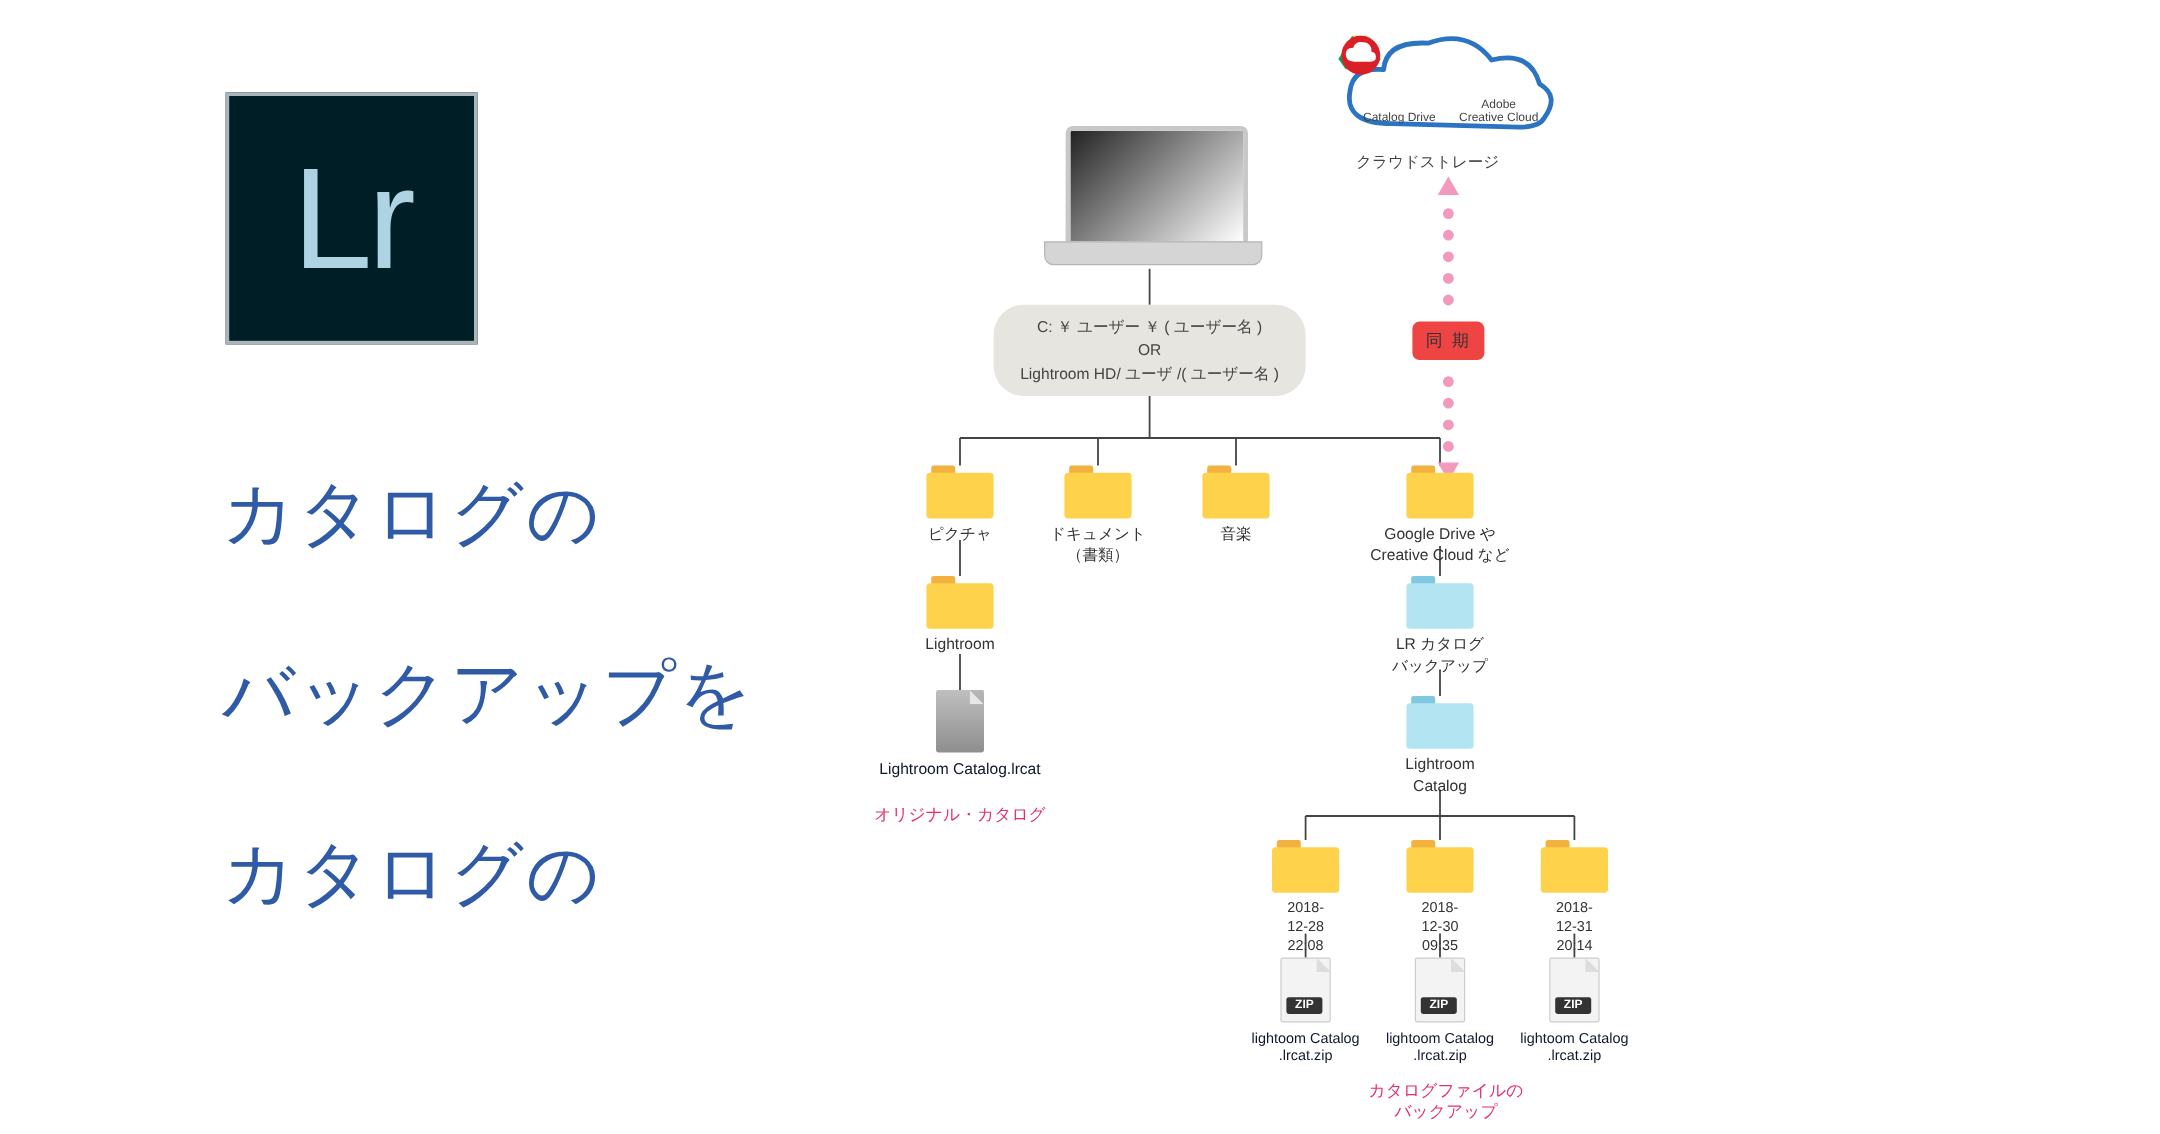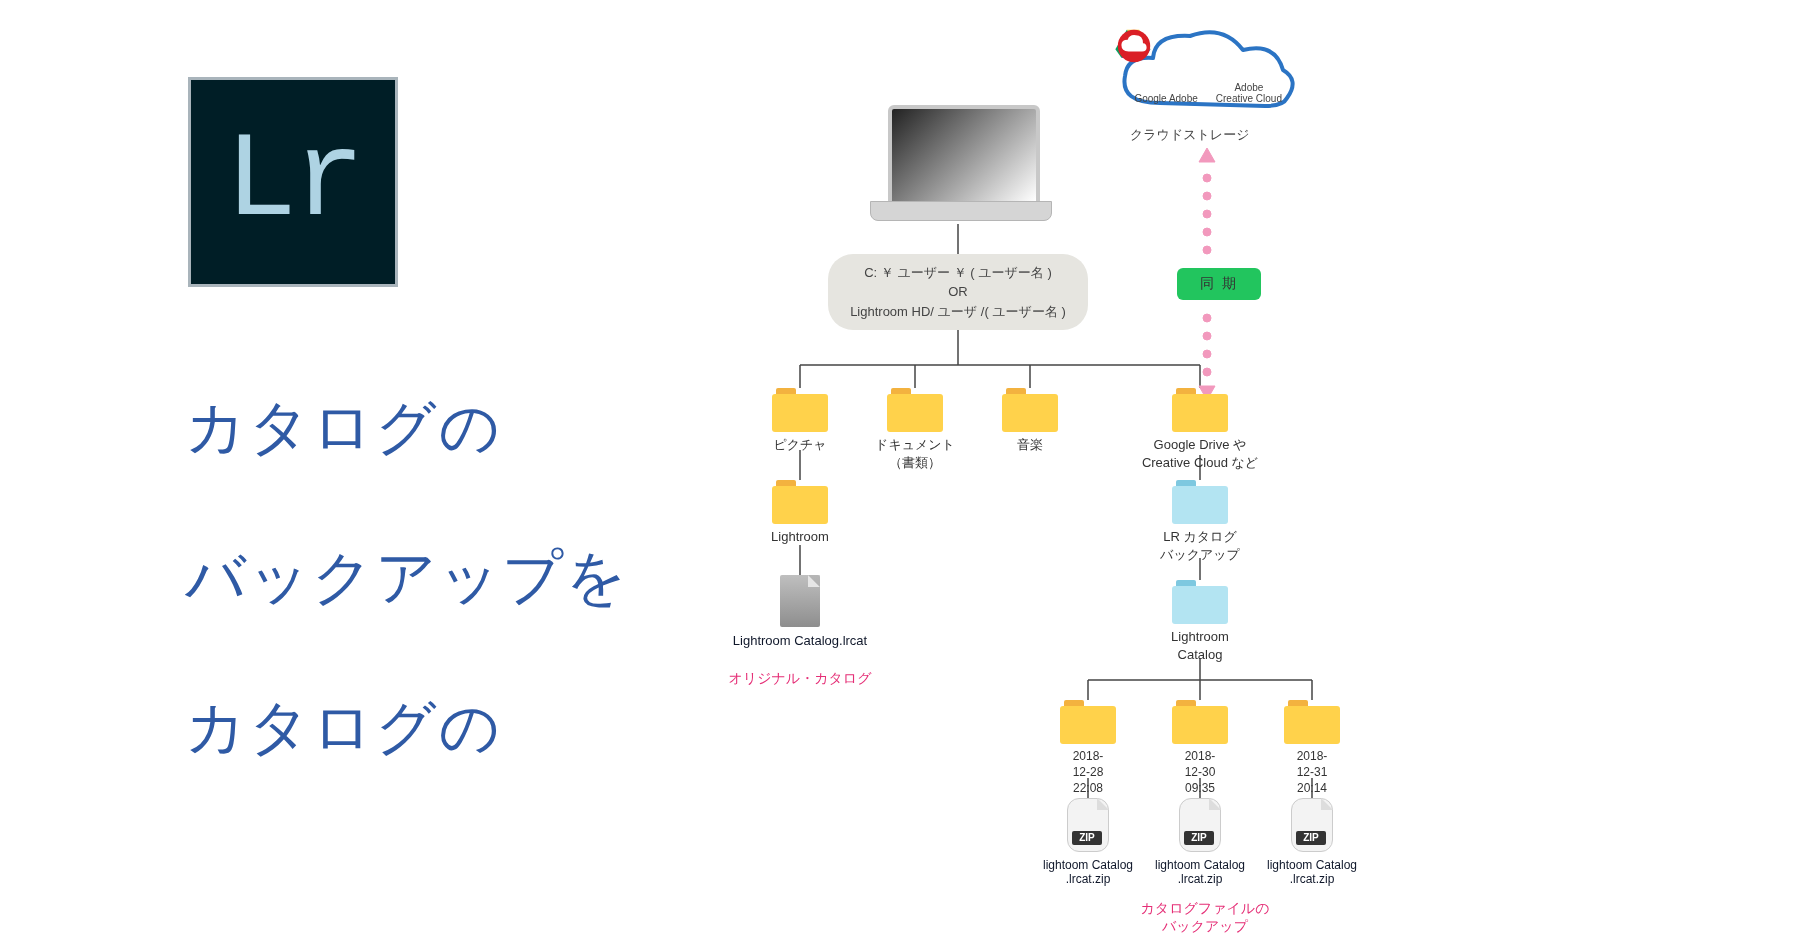--- a/index.html
+++ b/index.html
@@ -1,20 +1,20 @@
 <!DOCTYPE html>
 <html><head>
 <meta charset="utf-8">
 <style>
 html,body{margin:0;padding:0;width:1800px;height:945px;background:#fff;font-family:"Hiragino Sans","Yu Gothic","Meiryo",sans-serif;color:#333;overflow:hidden}
 .stage{position:relative;width:1800px;height:945px}
 
 
 .lr-box{position:absolute;left:188px;top:77px;width:204px;height:204px;background:#001e26;border:3px solid #a9b4bb;display:flex;align-items:center;justify-content:center}
-.lr-text{font-family:Liberation Mono, monospace;font-weight:400;font-size:120px;color:#aed3e3;letter-spacing:-4px}
+.lr-text{font-family:Liberation Sans, sans-serif;font-weight:400;font-size:120px;color:#aed3e3;letter-spacing:-4px}
 .title-line{position:absolute;left:185px;font-size:60px;color:#2f5aa5;font-weight:400;letter-spacing:2px}
 .laptop{position:absolute;left:870px;top:105px;width:180px;height:120px}
 .laptop .screen{position:absolute;left:18px;top:0;width:144px;height:92px;background:linear-gradient(135deg,#222 0%,#fff 100%);border:4px solid #c8c8c8;border-radius:6px 6px 0 0}
 .laptop .base{position:absolute;left:0;top:96px;width:180px;height:18px;background:#d5d5d5;border-radius:0 0 8px 8px;border:1px solid #b5b5b5}
 .pathbox{position:absolute;left:828px;top:254px;width:260px;height:76px;background:#e6e5e0;border-radius:25px;display:flex;flex-direction:column;align-items:center;justify-content:center;font-size:13px;color:#444;line-height:1.5}
 
 
 .cloud{position:absolute;left:1115px;top:28px;width:185px;height:95px}
 .cloud svg{position:absolute;left:0;top:0}
 .gd-icon{position:absolute;left:40px;top:26px;width:36px;height:30px}
@@ -34,24 +34,24 @@
 .folder .flabel{font-size:13px;color:#333;line-height:1.35;white-space:pre-line}
 
 
 .filebox{position:absolute;width:140px;text-align:center}
 .docicon{width:40px;height:52px;margin:0 auto 6px;background:linear-gradient(#bfbfbf,#8e8e8e);position:relative;border-radius:2px}
 .docicon:before{content:"";position:absolute;right:0;top:0;width:12px;height:12px;background:#e6e6e6;clip-path:polygon(0 0,100% 100%,0 100%)}
 .docicon:after{content:"";position:absolute;right:0;top:0;width:12px;height:12px;background:#a9a9a9;clip-path:polygon(100% 0,100% 100%,0 0);opacity:.4}
 .doclabel{font-size:13px;color:#0f172a}
 
 
-.zipicon{width:40px;height:52px;margin:0 auto 6px;background:#f3f3f3;position:relative;border-radius:12px;border:1px solid #ccc}
+.zipicon{width:40px;height:52px;margin:0 auto 6px;background:#f3f3f3;position:relative;border-radius:2px;border:1px solid #ccc}
 .zipicon:before{content:"";position:absolute;right:-1px;top:-1px;width:12px;height:12px;background:#ddd;clip-path:polygon(0 0,100% 100%,0 100%)}
 .zipicon .tag{position:absolute;left:4px;bottom:6px;width:30px;height:14px;background:#333;color:#fff;font-size:10px;line-height:14px;text-align:center;font-weight:bold;border-radius:2px}
-.syncbox{position:absolute;left:1177px;top:268px;width:84px;height:32px;background:#22c55e;border-radius:6px;display:flex;align-items:center;justify-content:center;font-size:14px;color:#333;letter-spacing:2px}
+.syncbox{position:absolute;left:1177px;top:268px;width:60px;height:32px;background:#ef4444;border-radius:6px;display:flex;align-items:center;justify-content:center;font-size:14px;color:#333;letter-spacing:2px}
 
 .cloud-caption{position:absolute;left:1130px;top:126px;width:160px;text-align:left;font-size:13px;color:#444}
 .cat-caption{position:absolute;font-size:14px;color:#e52e76;text-align:center}
 
 svg.connectors{position:absolute;left:0;top:0;width:1800px;height:945px;pointer-events:none}
 </style>
 </head>
 <body>
 
 <div class="stage">
@@ -116,21 +116,21 @@
       <polygon points="13,2 27,2 40,24 26,24" fill="#f9c932"></polygon>
       <polygon points="13,2 0,24 7,34 20,12" fill="#09a160"></polygon>
       <polygon points="26,24 40,24 33,34 7,34 14,24" fill="#2b74c4"></polygon>
     </svg>
     <svg class="cc-icon" viewBox="0 0 40 40">
       <circle cx="20" cy="20" r="18" fill="#da1f26"></circle>
       <path d="M14 26 Q6 26 6 19 Q6 13 13 13 Q15 7 22 8 Q30 8 30 17 Q34 17 34 22 Q34 26 29 26 Z" fill="#fff"></path>
     </svg>
   </div>
   <div class="cloud-labels">
-    <span>Google Adobe</span>
+    <span>Catalog Drive</span>
     <span style="white-space:pre-line">Adobe
 Creative Cloud</span>
   </div>
   <div class="cloud-caption">クラウドストレージ</div>
   <div class="syncbox">同 期</div>
 
   <div class="laptop">
     <div class="screen"></div>
       <div class="base"></div>
   </div>

